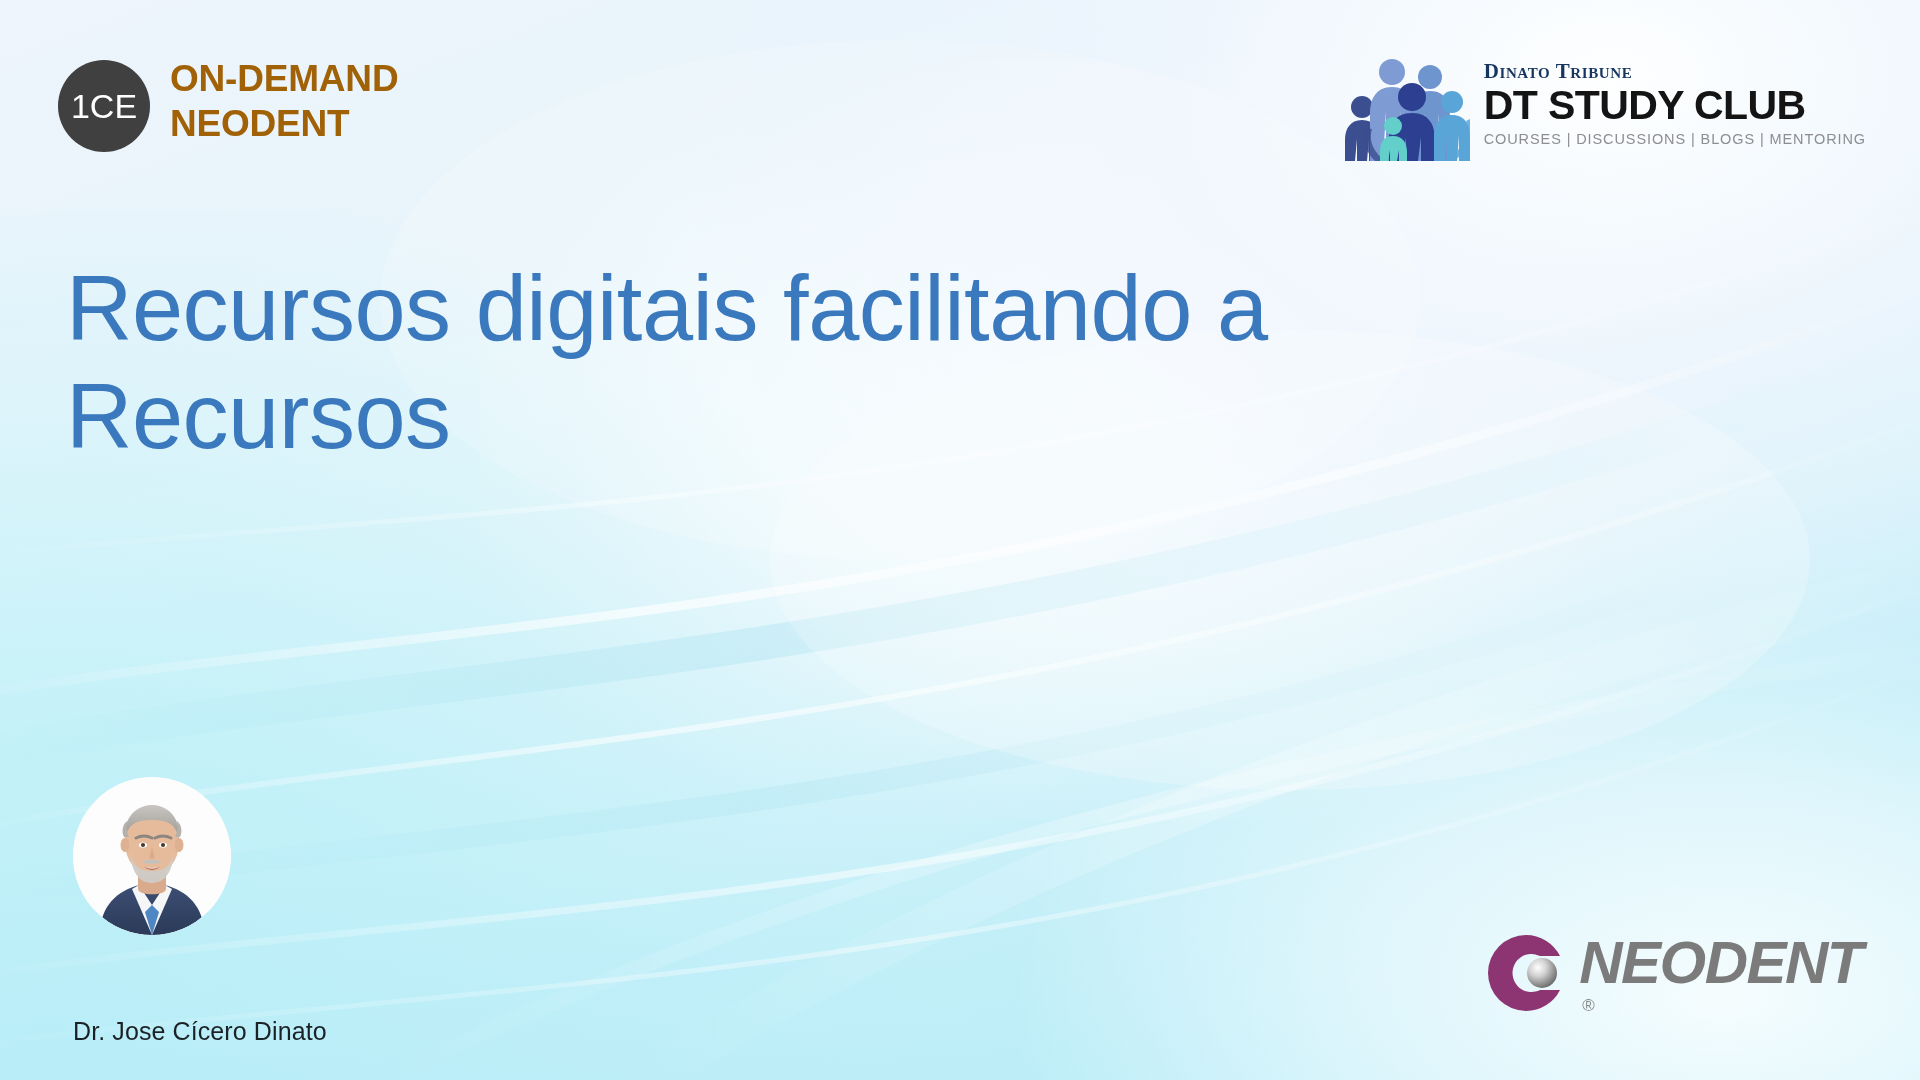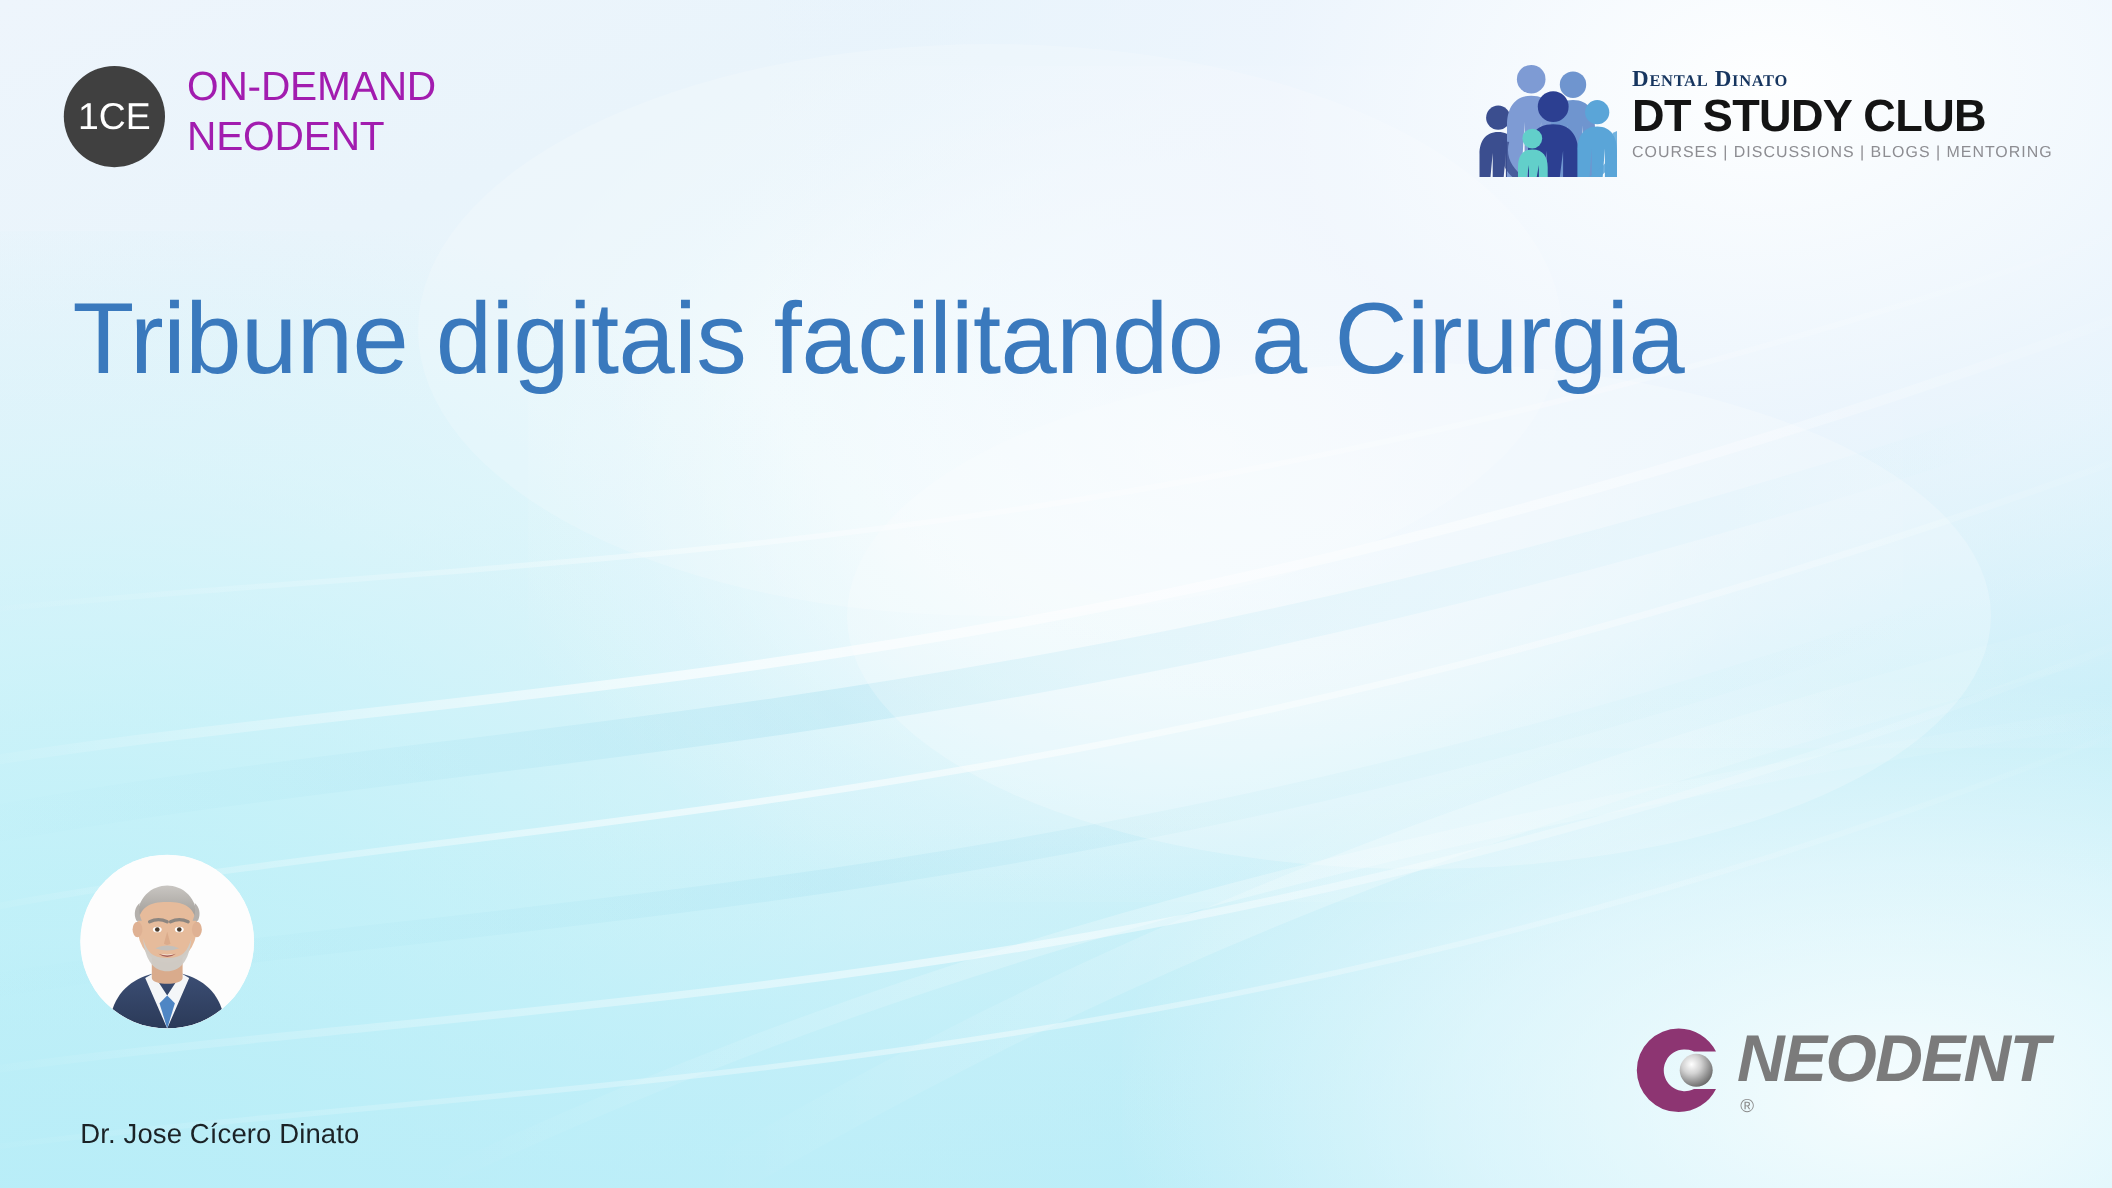--- a/index.html
+++ b/index.html
@@ -113,23 +113,23 @@
     color: #ffffff;
     font-size: 34px;
     font-weight: 400;
     letter-spacing: 0px;
     line-height: 1;
   }
   .webinar-label {
     position: absolute;
     left: 170px;
     top: 56px;
-    color: #a21caf;
+    color: #a16207;
     font-size: 37px;
-    font-weight: normal;
+    font-weight: bold;
     line-height: 1.22;
     letter-spacing: -0.2px;
   }
 
   
   .dtsc-logo {
     position: absolute;
     right: 54px;
     top: 55px;
     display: flex;
@@ -303,28 +303,28 @@
       <circle cx="110" cy="47" r="11" fill="#5aa5d8"></circle>
       <path d="M110 60 c-13 0 -18 10 -18 22 l0 24 l11 0 l2 -26 l0 26 l10 0 l2 -26 l0 26 l11 0 l0 -24 c0 -12 -5 -22 -18 -22 z" fill="#5aa5d8"></path>
       <path d="M124 66 c4 14 -4 30 -22 40 l10 0 c16 -12 21 -29 16 -42 z" fill="#5aa5d8" opacity="0.85"></path>
 
       <path d="M30 74 c-4 13 3 25 14 32 l-11 0 c-10 -9 -13 -22 -9 -33 z" fill="#3b4e8f" opacity="0.8"></path>
 
       <circle cx="51" cy="71" r="9" fill="#62cfca"></circle>
       <path d="M51 81 c-10 0 -13 7 -13 16 l0 9 l8 0 l2 -11 l0 11 l7 0 l2 -11 l0 11 l8 0 l0 -9 c0 -9 -4 -16 -14 -16 z" fill="#62cfca"></path>
     </svg>
     <div class="dtsc-text">
-      <div class="dtsc-dental-tribune">Dental Dinato</div>
+      <div class="dtsc-dental-tribune">Dinato Tribune</div>
       <div class="dtsc-title">DT STUDY CLUB</div>
       <div class="dtsc-tagline">COURSES  |  DISCUSSIONS  |  BLOGS  |  MENTORING</div>
     </div>
   </div>
 
   <div class="main-title">
-    <span class="tline">Tribune digitais facilitando a Cirurgia</span>
+    <span class="tline">Recursos digitais facilitando a Recursos</span>
   </div>
 
   <div class="speaker-avatar">
     <svg viewBox="0 0 158 158">
       <defs>
         <clipPath id="avclip">
             <circle cx="79" cy="79" r="79"></circle>
           </clipPath>
         <linearGradient id="suitg" x1="0" y1="0" x2="0" y2="1">
           <stop offset="0%" stop-color="#3c4e74"></stop>

